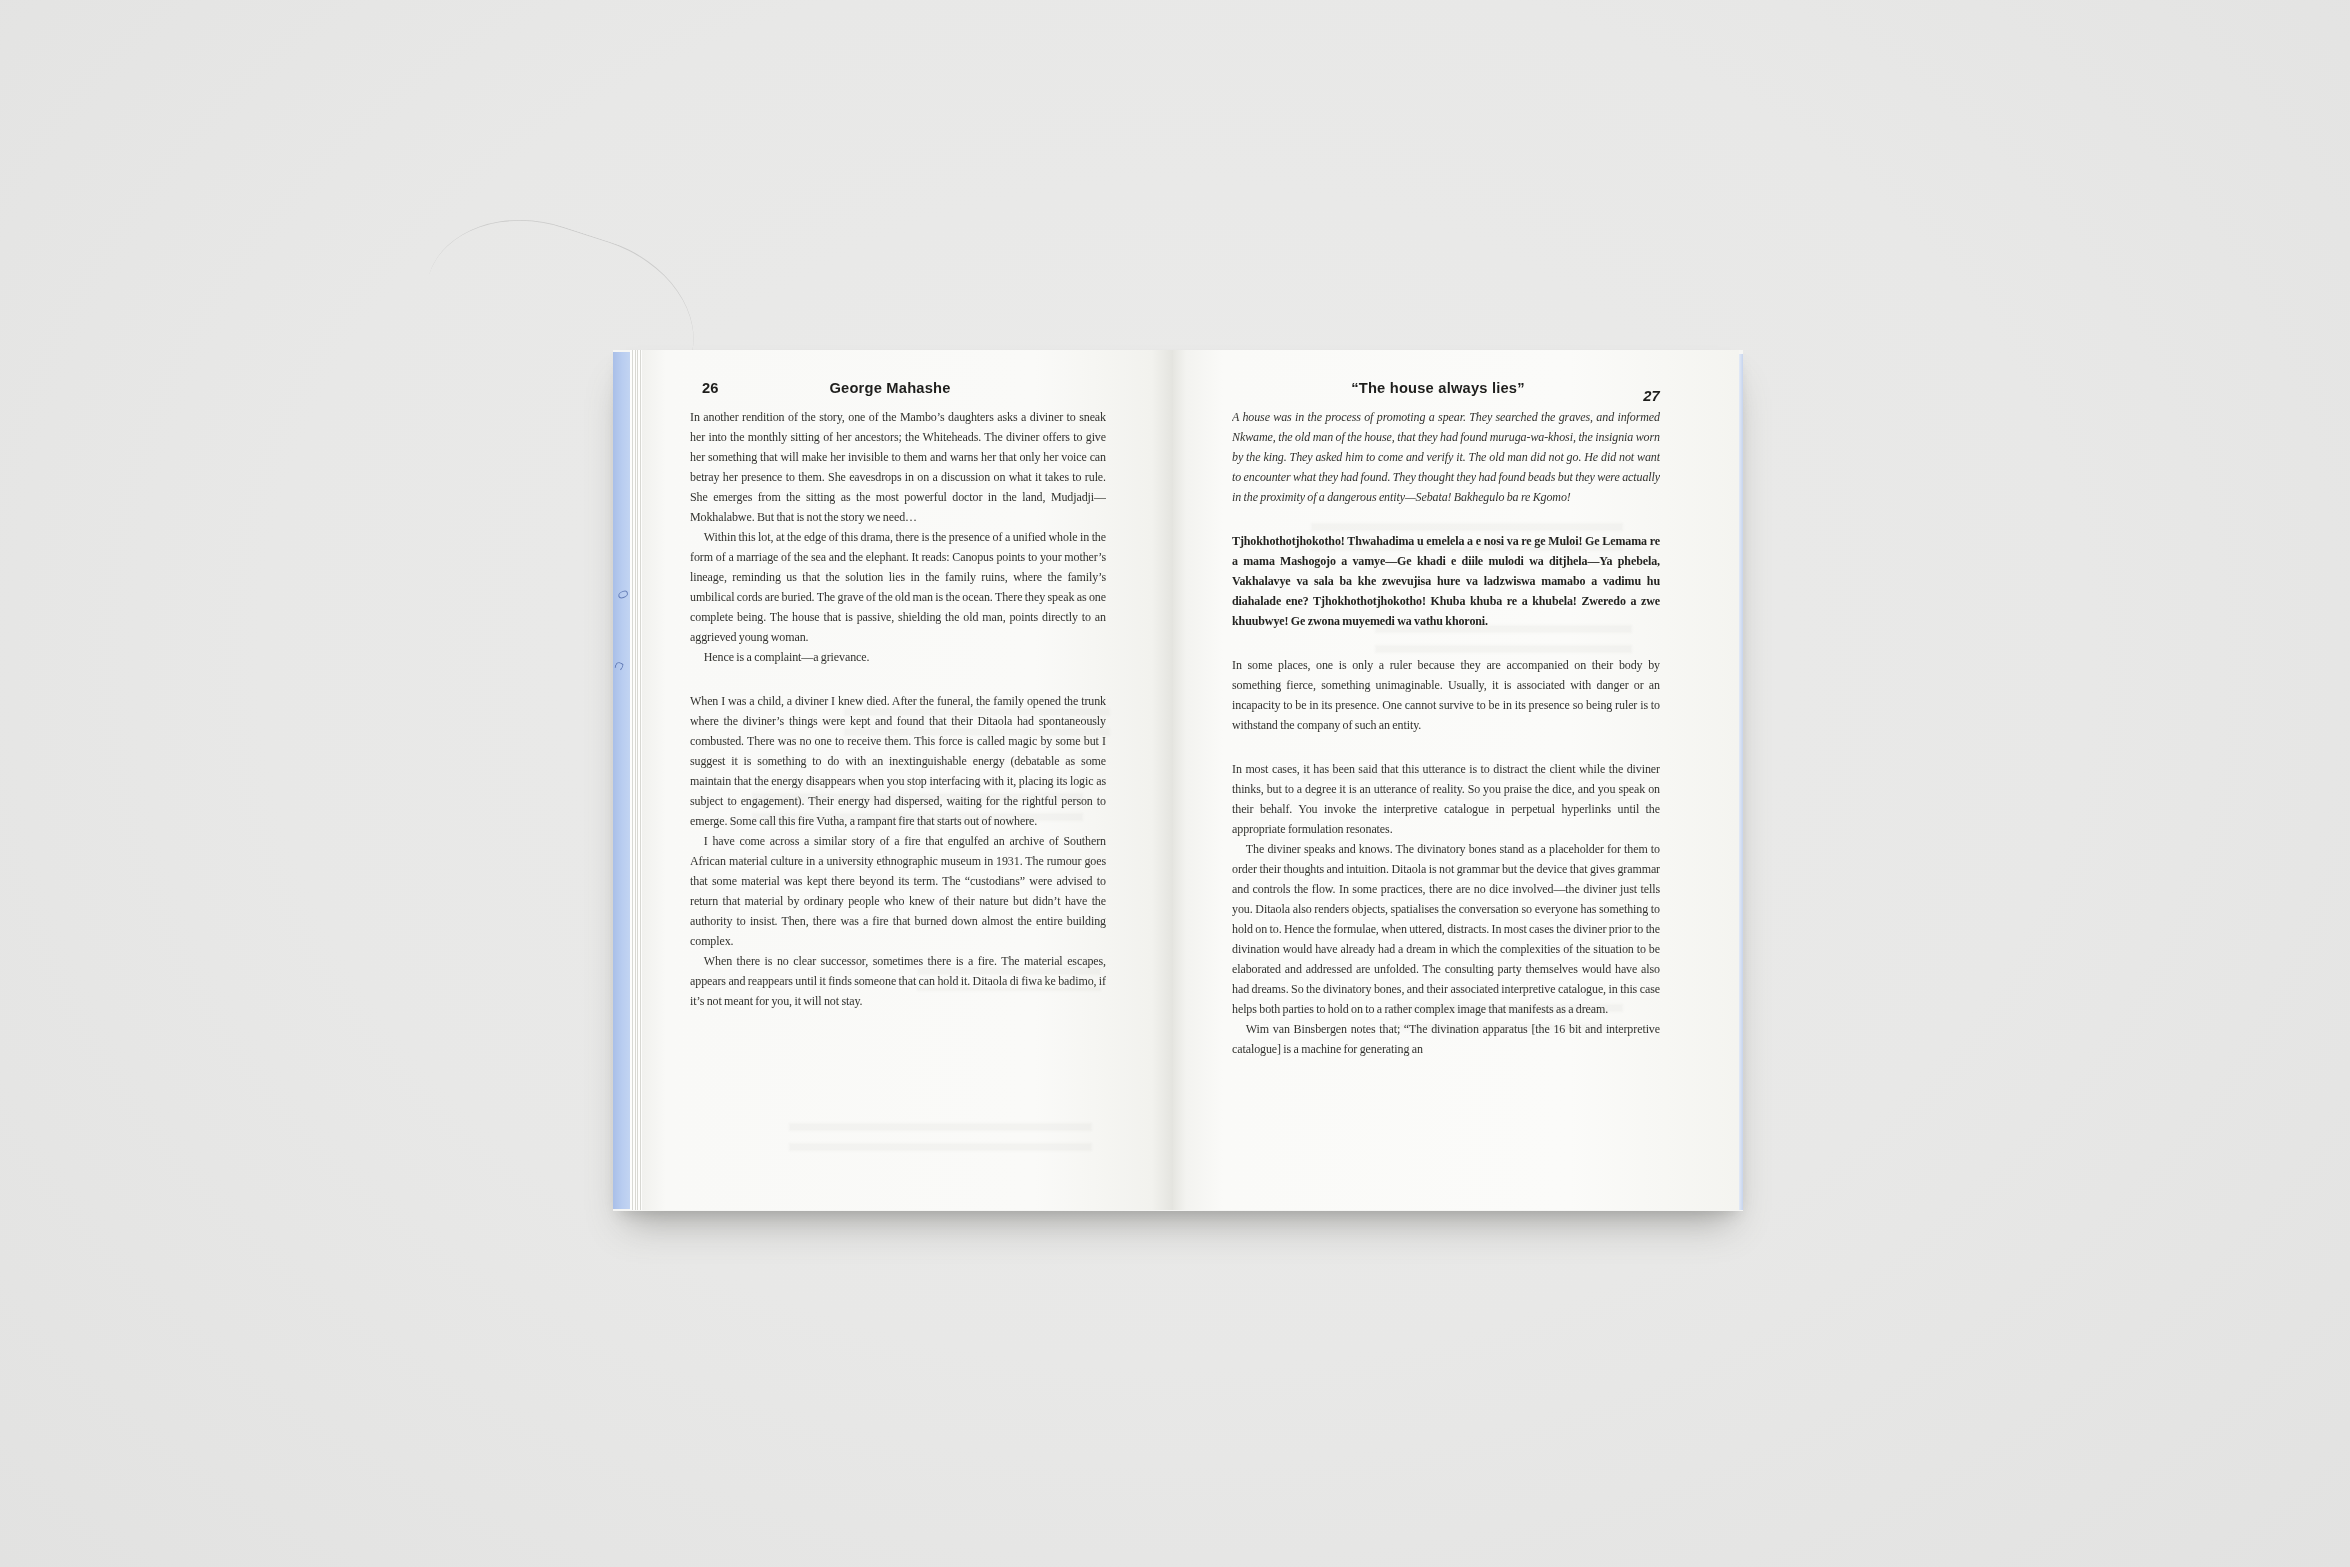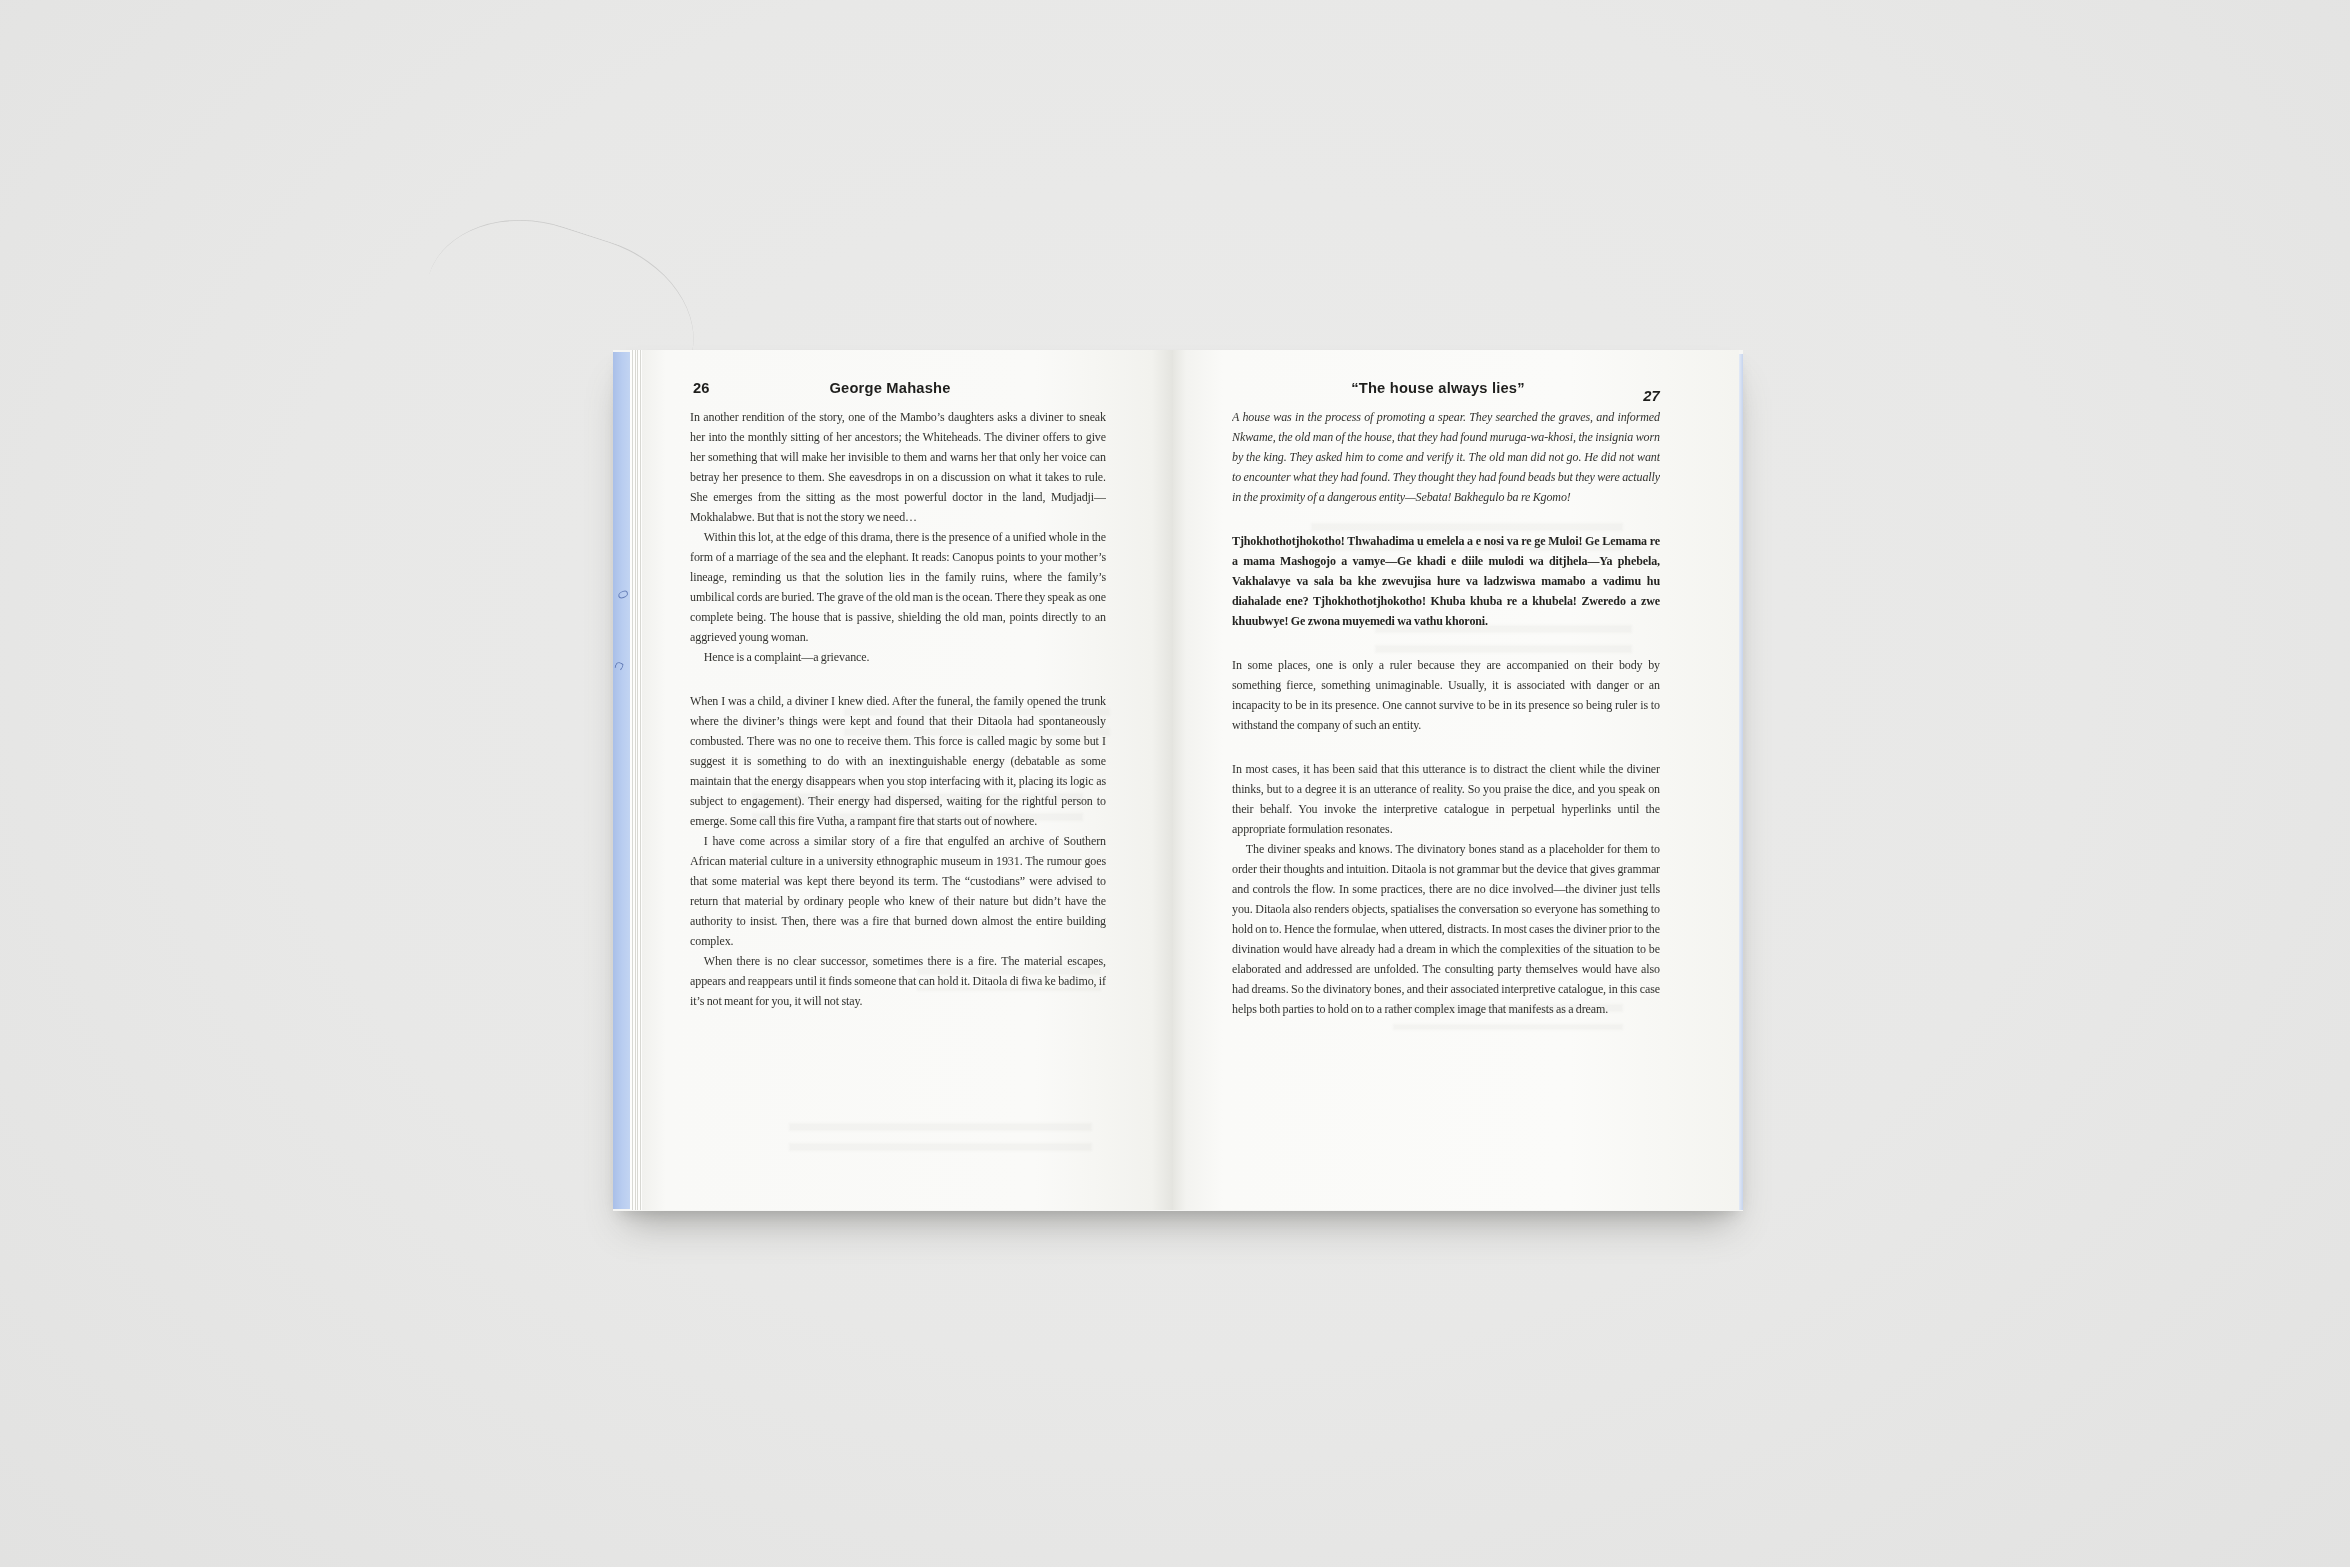--- a/index.html
+++ b/index.html
@@ -44,21 +44,21 @@
     background:linear-gradient(to right,#e3eaf6,#c6d4ee);
   }
   .page-inner{position:absolute;top:0;}
   .page-left .page-inner{left:48px;width:416px;}
   .page-right .page-inner{left:59px;width:428px;}
   .page-head{
     position:relative;margin-top:30px;height:16.5px;
     font-family:"Liberation Sans", sans-serif;font-weight:bold;
     font-size:14.7px;letter-spacing:0.2px;color:#1e1e1c;
   }
-  .folio-left{position:absolute;left:3px;top:0;}
+  .folio-left{position:absolute;left:12px;top:0;}
   .folio-right{position:absolute;right:0;top:8px;font-style:italic;}
   .running-head{position:absolute;left:0;right:16px;text-align:center;}
   .page-body{
     margin-top:10px;height:788px;overflow:hidden;
     font-size:12px;line-height:20px;color:#32322e;
     letter-spacing:-0.1px;word-spacing:-0.5px;
     text-align:justify;
   }
   .para{margin:0;}
   .para.bold{font-weight:bold;color:#232320;}
@@ -115,20 +115,21 @@
         <div class="page-head">
           <span class="running-head">“The house always lies”</span>
           <span class="folio-right">27</span>
         </div>
         <div class="page-body">
             <p class="para italic">A house was in the process of promoting a spear. They searched the graves, and informed Nkwame, the old man of the house, that they had found muruga-wa-khosi, the insignia worn by the king. They asked him to come and verify it. The old man did not go. He did not want to encounter what they had found. They thought they had found beads but they were actually in the proximity of a dangerous entity—Sebata! Bakhegulo ba re Kgomo!</p>
             <p class="para bold gap">Tjhokhothotjhokotho! Thwahadima u emelela a e nosi va re ge Muloi! Ge Lemama re a mama Mashogojo a vamye—Ge khadi e diile mulodi wa ditjhela—Ya phebela, Vakhalavye va sala ba khe zwevujisa hure va ladzwiswa mamabo a vadimu hu diahalade ene? Tjhokhothotjhokotho! Khuba khuba re a khubela! Zweredo a zwe khuubwye! Ge zwona muyemedi wa vathu khoroni.</p>
             <p class="para normal gap">In some places, one is only a ruler because they are accompanied on their body by something fierce, something unimaginable. Usually, it is associated with danger or an incapacity to be in its presence. One cannot survive to be in its presence so being ruler is to withstand the company of such an entity.</p>
             <p class="para normal gap">In most cases, it has been said that this utterance is to distract the client while the diviner thinks, but to a degree it is an utterance of reality. So you praise the dice, and you speak on their behalf. You invoke the interpretive catalogue in perpetual hyperlinks until the appropriate formulation resonates.</p>
             <p class="para normal indent">The diviner speaks and knows. The divinatory bones stand as a placeholder for them to order their thoughts and intuition. Ditaola is not grammar but the device that gives grammar and controls the flow. In some practices, there are no dice involved—the diviner just tells you. Ditaola also renders objects, spatialises the conversation so everyone has something to hold on to. Hence the formulae, when uttered, distracts. In most cases the diviner prior to the divination would have already had a dream in which the complexities of the situation to be elaborated and addressed are unfolded. The consulting party themselves would have also had dreams. So the divinatory bones, and their associated interpretive catalogue, in this case helps both parties to hold on to a rather complex image that manifests as a dream.</p>
+            <p class="para normal indent">Wim van Binsbergen notes that; “The divination apparatus [the 16 bit and interpretive catalogue] is a machine for generating an</p>
           </div>
       </div>
     </div>
 
     <div class="back-cover-edge"></div>
   </div>
 </div>
 
 
 </body></html>

